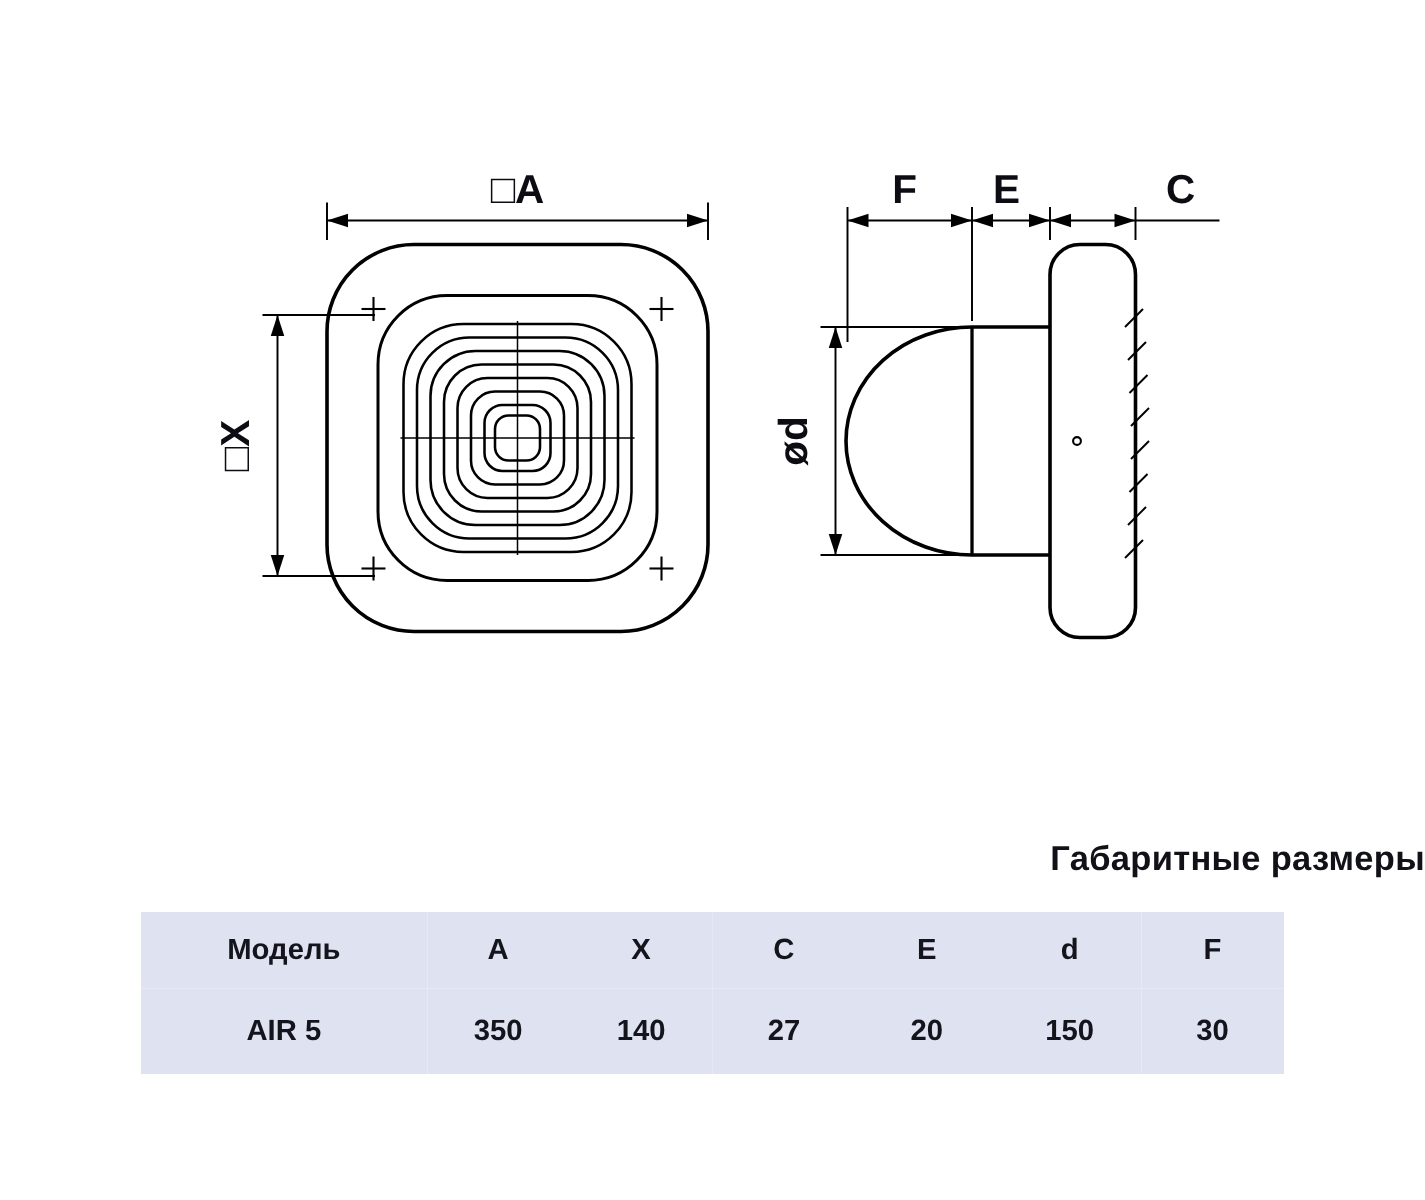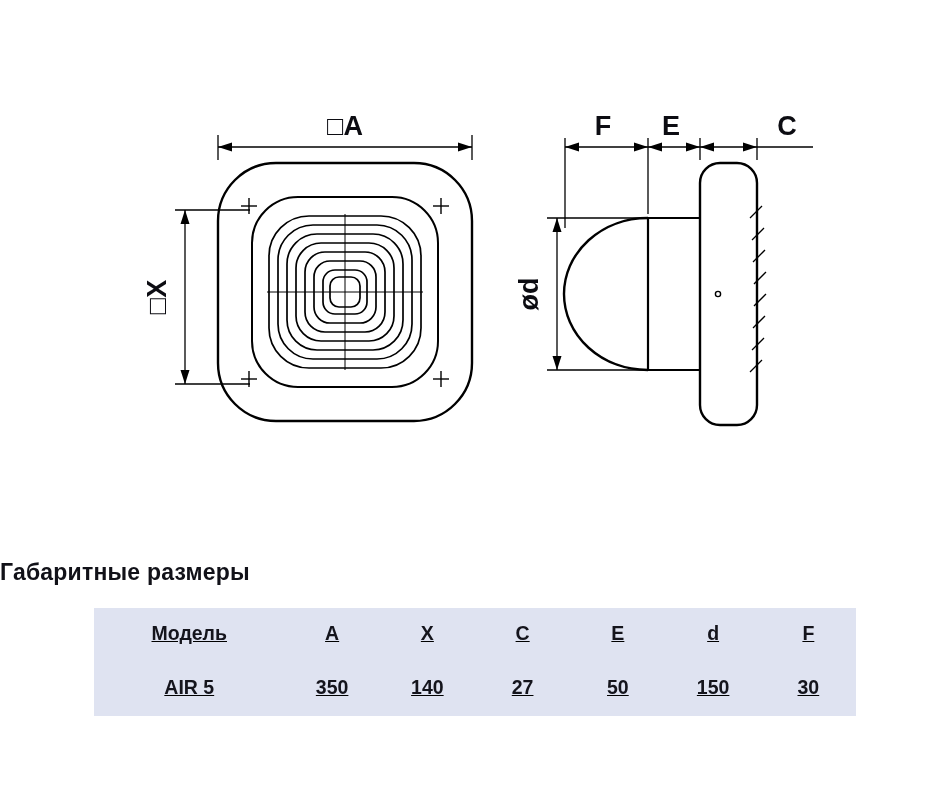--- a/index.html
+++ b/index.html
@@ -1,31 +1,31 @@
 <!DOCTYPE html>
 <html><head>
 <meta charset="utf-8">
 <style>
   html,body{margin:0;padding:0;background:#ffffff;}
   body{width:950px;height:800px;font-family:"Liberation Sans", sans-serif;overflow:hidden;}
   .page{width:950px;height:800px;position:relative;background:#fff;}
   .drawing-wrap{width:950px;height:545px;}
   svg text{font-family:"Liberation Sans", sans-serif;fill:#0c0c12;}
   .dim-label{font-size:27px;font-weight:bold;}
-  .caption{width:950px;text-align:left;font-size:23px;font-weight:bold;color:#111118;margin-top:14px;letter-spacing:0.2px;}
+  .caption{width:950px;text-align:right;font-size:23px;font-weight:bold;color:#111118;margin-top:14px;letter-spacing:0.2px;}
   table.dim-table{width:762px;margin:22px 0 0 94px;border-collapse:collapse;table-layout:fixed;}
   table.dim-table th, table.dim-table td{
     text-align:center;vertical-align:middle;font-weight:bold;color:#14141c;
     font-size:19.5px;padding:0;border:none;
   }
   table.dim-table thead tr{height:51px;}
   table.dim-table tbody tr{height:57px;}
   table.dim-table col.model-col{width:25%;}
   table.dim-table col.val-col{width:12.5%;}
-  tr.row-shaded{background:#dfe3f1;text-decoration:underline;}
+  tr.row-shaded{background:#dfe3f1;}
   tr.row-plain{background:#ffffff;}
 </style>
 </head>
 <body>
 
 <div class="page">
 
   <div class="drawing-wrap">
     <svg width="950" height="545" viewBox="0 0 950 545">
 
@@ -179,20 +179,20 @@
         <th>d</th>
         <th>F</th>
       </tr>
     </thead>
     <tbody>
       <tr class="row-shaded">
         <td>AIR 5</td>
         <td>350</td>
         <td>140</td>
         <td>27</td>
-        <td>50</td>
+        <td>20</td>
         <td>150</td>
         <td>30</td>
       </tr>
     </tbody>
   </table>
 
 </div>
 
 </body></html>

